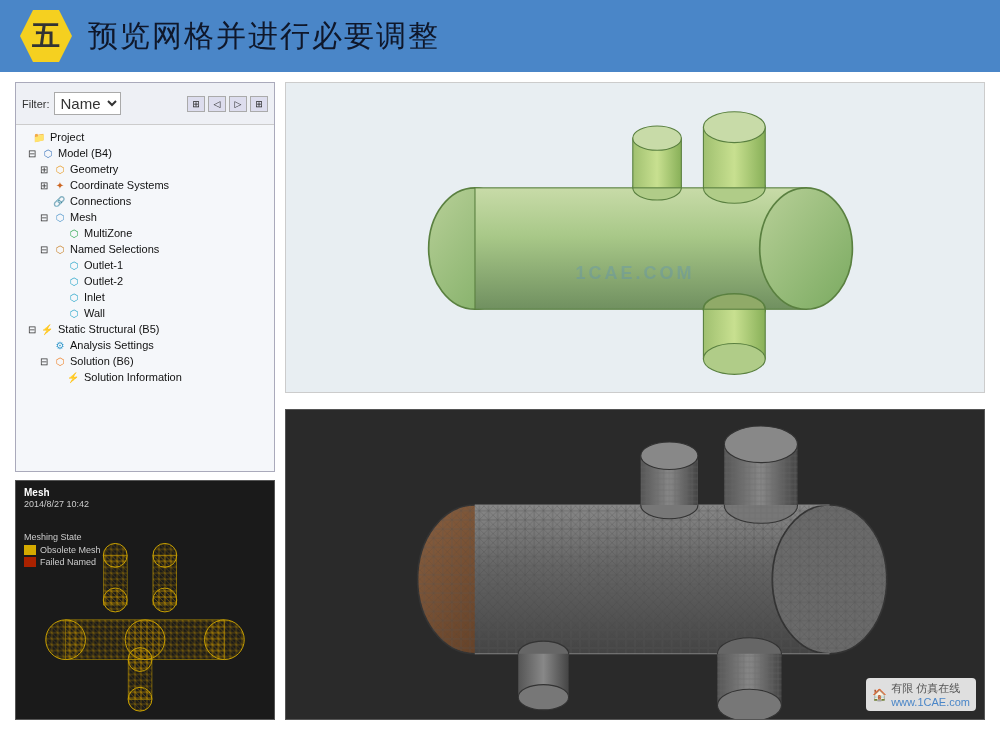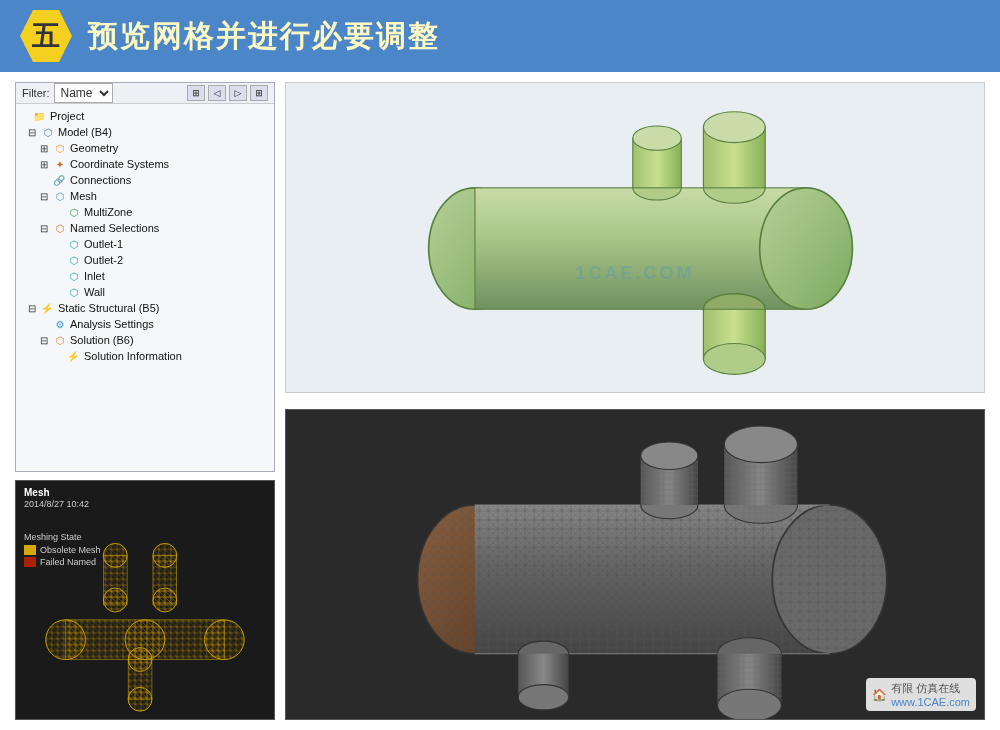--- a/index.html
+++ b/index.html
@@ -27,23 +27,23 @@
       font-weight: bold;
       width: 52px;
       height: 52px;
       display: flex;
       align-items: center;
       justify-content: center;
       clip-path: polygon(25% 0%, 75% 0%, 100% 50%, 75% 100%, 25% 100%, 0% 50%);
       flex-shrink: 0;
     }
     .header-title {
-      color: #fef9c3;
+      color: #0f172a;
       font-size: 30px;
-      font-weight: bold;
+      font-weight: normal;
       letter-spacing: 2px;
     }
 
     
     .main {
       display: flex;
       gap: 10px;
       padding: 10px 15px;
       height: calc(730px - 72px);
     }
@@ -78,30 +78,30 @@
       color: #222;
     }
     .outline-pin {
       font-size: 11px;
       color: #555;
     }
     .filter-bar {
       display: flex;
       align-items: center;
       gap: 4px;
-      padding: 0 6px;
+      padding: 9px 6px;
       border-bottom: 1px solid #ccc;
       background: #eef0f5;
     }
     .filter-label {
       font-size: 11px;
       color: #333;
     }
     .filter-select {
-      font-size: 12px;
+      font-size: 15px;
       border: 1px solid #aaa;
       background: white;
       padding: 1px 2px;
       color: #333;
     }
     .filter-icons {
       display: flex;
       gap: 3px;
       margin-left: auto;
     }

